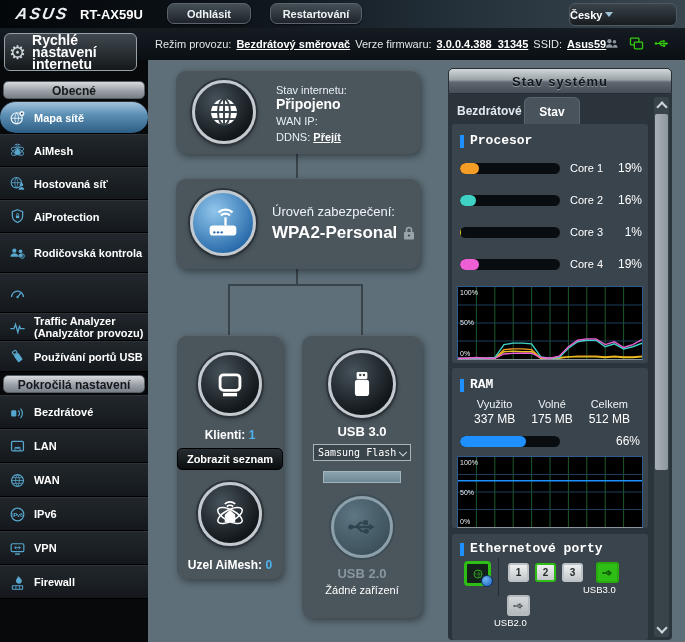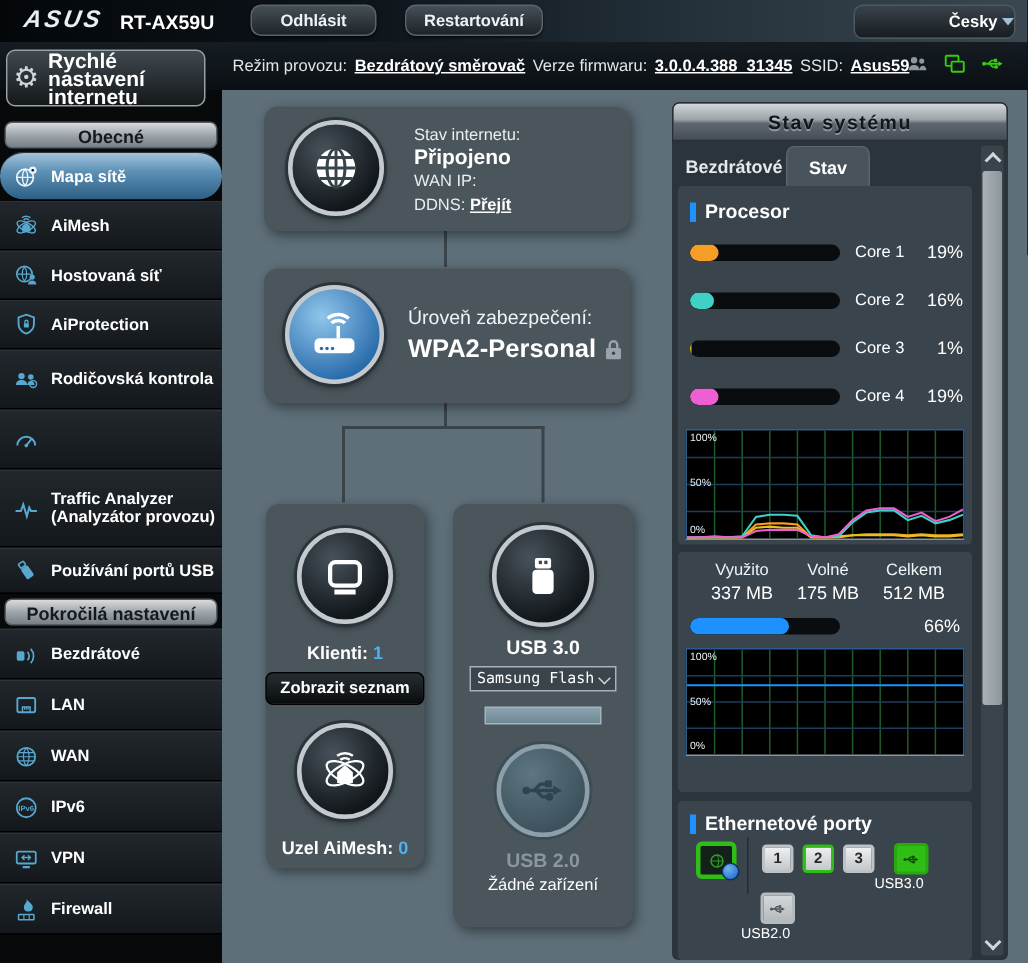--- a/index.html
+++ b/index.html
@@ -5,37 +5,37 @@
   html,body{margin:0;padding:0;background:#000;}
   body{width:685px;height:642px;font-family:"Liberation Sans",sans-serif;-webkit-font-smoothing:antialiased;}
   .screen{position:absolute;left:0;top:0;width:685px;height:642px;overflow:hidden;background:#080b0d;}
   
   .topbar{position:absolute;left:0;top:0;width:685px;height:28px;background:linear-gradient(90deg,#04070a 0%,#0d141a 35%,#26333d 70%,#3a4751 100%);border-bottom:1px solid #000;}
   .brand{position:absolute;left:16px;top:5px;color:#e9eff3;font-weight:bold;font-style:italic;font-size:16px;letter-spacing:2px;transform:skewX(-10deg);}
   .model{position:absolute;left:80px;top:7px;color:#fff;font-weight:bold;font-size:13px;}
   .tb-btn{position:absolute;top:3px;height:21px;background:linear-gradient(#454f56,#1e2429);border:1px solid #59646c;border-radius:7px;color:#eef3f6;font-weight:bold;font-size:11px;font-family:inherit;cursor:pointer;box-shadow:0 1px 2px rgba(0,0,0,.6);}
   .tb-logout{left:167px;width:84px;}
   .tb-reboot{left:270px;width:92px;}
-  .lang{position:absolute;right:8px;top:3px;width:106px;height:21px;background:linear-gradient(#39434a,#171c20);border:1px solid #4e585f;border-radius:6px;color:#fff;font-weight:bold;font-size:11px;display:flex;align-items:center;justify-content:flex-end;gap:3px;cursor:pointer;}
+  .lang{position:absolute;right:8px;top:3px;width:106px;height:21px;background:linear-gradient(#39434a,#171c20);border:1px solid #4e585f;border-radius:6px;color:#fff;font-weight:bold;font-size:11px;display:flex;align-items:center;justify-content:flex-start;gap:3px;cursor:pointer;}
   .caret-down{width:0;height:0;border-left:4px solid transparent;border-right:4px solid transparent;border-top:5px solid #9fc2d8;}
   
   .infobar{position:absolute;left:0;top:28px;width:685px;height:32px;background:linear-gradient(#151c22,#0a0f13);border-bottom:1px solid #000;color:#dfe6ea;font-size:11px;}
   .ib-text{position:absolute;left:155px;top:0;height:32px;display:flex;align-items:center;gap:5px;white-space:nowrap;}
   .ib-lnk{color:#fff;font-weight:bold;text-decoration:underline;cursor:pointer;}
   .ib-icons{position:absolute;right:14px;top:0;height:32px;display:flex;align-items:center;gap:8px;}
   
   .sidebar{position:absolute;left:0;top:60px;width:148px;bottom:0;background:#07090b;}
   .quick-btn{position:absolute;left:4px;top:33px;width:133px;height:38px;z-index:6;background:linear-gradient(#40494f,#14181b);border:1px solid #97a1a8;border-radius:6px;display:flex;align-items:center;gap:6px;padding:0 4px;cursor:pointer;box-sizing:border-box;}
   .quick-btn .gear{font-size:19px;color:#cdd6db;line-height:1;}
   .quick-btn .qlbl{color:#fff;font-weight:bold;font-size:14px;line-height:12px;}
   .side-head{margin:0 3px;height:18px;line-height:18px;text-align:center;font-size:12px;font-weight:bold;color:#15191d;background:linear-gradient(#d8dbde,#9aa1a7 55%,#788087);border:1px solid #565e64;border-radius:5px;box-sizing:border-box;}
   .sh1{margin-top:21px;margin-bottom:2px;}
   .sh2{margin-top:3px;margin-bottom:2px;}
   .nav-item{display:flex;align-items:center;height:33px;background:linear-gradient(#21272c,#14181c);border-bottom:1px solid #000;border-top:1px solid #2b3339;cursor:pointer;box-sizing:border-box;}
-  .nav-item.h36{height:40px}.nav-item.h40{height:40px}.nav-item.h44{height:52px}.nav-item.h31{height:31px}.nav-item.h34{height:34px}
+  .nav-item.h36{height:40px}.nav-item.h40{height:40px}.nav-item.h44{height:28px}.nav-item.h31{height:31px}.nav-item.h34{height:34px}
   .nav-item.active{background:linear-gradient(#a3c3dc 0%,#5d90b5 40%,#2d5e85 100%);border-radius:16px;}
   .nav-ic{width:34px;display:flex;justify-content:center;color:#57a7cf;flex:none;}
   .nav-item.active .nav-ic{color:#e9f3f9;}
   .nav-lb{color:#fff;font-weight:bold;font-size:11px;line-height:12px;padding-right:4px;}
   
   .main-bg{position:absolute;left:148px;top:60px;right:0;bottom:0;background:#5e6f79;}
   .card{position:absolute;background:#4a555c;border-radius:10px;box-shadow:2px 3px 7px rgba(0,0,0,.4);border-top:1px solid rgba(255,255,255,.09);}
   .conn{position:absolute;background:#39434a;}
   .circle{border-radius:50%;background:radial-gradient(circle at 36% 30%,#46525a,#12171b 72%);border:3px solid #c3cacf;box-shadow:0 0 0 2px #2c343a,0 2px 5px rgba(0,0,0,.55);display:flex;align-items:center;justify-content:center;box-sizing:border-box;}
   .circle.blue{background:radial-gradient(circle at 36% 30%,#90c6ec,#2a6cab 75%);}
@@ -52,21 +52,21 @@
   .chev{display:inline-block;width:5px;height:5px;border-right:1.5px solid #cfd6da;border-bottom:1.5px solid #cfd6da;transform:rotate(45deg);margin-top:-2px;}
   .cap-bar{position:absolute;left:21px;width:78px;height:12px;background:linear-gradient(#8ba3af,#6e8894);border:1px solid #a2b4bd;box-sizing:border-box;}
   .gray-lbl{color:#8a979f;font-weight:bold;font-size:13px;}
   
   .spanel{position:absolute;left:448px;top:68px;width:224px;height:572px;}
   .sp-title{position:absolute;left:0;top:0;width:100%;height:26px;line-height:25px;text-align:center;font-size:13px;font-weight:bold;color:#11181d;letter-spacing:1px;background:linear-gradient(#d2d7da 0%,#9aa3a9 45%,#5f6870 55%,#454e56 100%);border:1px solid #272f35;border-radius:5px 5px 0 0;box-sizing:border-box;text-shadow:0 1px 0 rgba(255,255,255,.35);}
   .sp-body{position:absolute;left:0;top:26px;width:100%;bottom:0;background:#2b343b;border-radius:0 0 4px 4px;}
   .tab-off{position:absolute;left:9px;top:10px;color:#e2eaee;font-weight:bold;font-size:12px;cursor:pointer;}
   .tab-on{position:absolute;left:76px;top:3px;width:54px;height:27px;background:#49535b;border:1px solid #5a656d;border-bottom:none;border-radius:6px 6px 0 0;color:#fff;font-weight:bold;font-size:12px;display:flex;align-items:center;justify-content:center;cursor:pointer;}
   .sp-card{position:absolute;left:4px;width:196px;background:#3a444c;border-radius:3px;}
-  .sec-head{display:flex;align-items:flex-end;padding:9px 0 0 8px;gap:6px;}
+  .sec-head{display:flex;align-items:flex-end;padding:9px 0 0 8px;gap:6px;font-family:Liberation Mono, monospace;}
   .accent{width:4px;height:13px;background:#1e90ff;flex:none;}
   .sec-title{color:#fff;font-weight:bold;font-size:13px;}
   .core-row{display:flex;align-items:center;height:32px;padding-left:8px;}
   .bar{width:100px;height:11px;background:#0a0d0f;border-radius:6px;overflow:hidden;flex:none;}
   .bar>i{display:block;height:100%;border-radius:6px;}
   .core-name{width:38px;margin-left:10px;color:#fff;font-size:11px;line-height:12px;}
   .core-pct{width:38px;text-align:right;color:#fff;font-size:12px;margin-right:6px;}
   .graph{position:relative;margin:6px 5px 8px;height:72px;background:#000;border:1px solid #2d5c8c;border-bottom-color:#8a969c;}
   .graph svg{position:absolute;left:0;top:0;width:100%;height:100%;}
   .gl{position:absolute;left:2px;color:#e9eff2;font-size:7px;line-height:7px;z-index:2;}
@@ -462,20 +462,24 @@
               <line x1="0" y1="75" x2="100" y2="75" stroke="#1c3e5c" stroke-width="1" vector-effect="non-scaling-stroke"></line>
               <polyline points="0,100 5,99 10,99 15,99 20,99 25,87 30,86 35,86 40,87 45,99 50,100 55,99 60,97 65,96 70,96 75,96 80,97 85,96 90,97 95,97 100,96" fill="none" stroke="#f59e27" stroke-width="1.4" vector-effect="non-scaling-stroke"></polyline>
               <polyline points="0,100 5,100 10,99 15,100 20,99 25,90 30,89 35,90 40,90 45,99 50,99 55,98 60,97 65,97 70,97 75,97 80,98 85,97 90,98 95,98 100,97" fill="none" stroke="#e5c21f" stroke-width="1.4" vector-effect="non-scaling-stroke"></polyline>
               <polyline points="0,99 5,99 10,99 15,99 20,98 25,80 30,78 35,78 40,79 45,97 50,99 55,98 60,85 65,76 70,74 75,74 80,83 85,79 90,86 95,83 100,78" fill="none" stroke="#3fd2c4" stroke-width="1.4" vector-effect="non-scaling-stroke"></polyline>
               <polyline points="0,99 5,99 10,98 15,99 20,99 25,93 30,92 35,92 40,92 45,98 50,99 55,96 60,83 65,74 70,72 75,72 80,80 85,76 90,84 95,80 100,73" fill="none" stroke="#ef5fd4" stroke-width="1.4" vector-effect="non-scaling-stroke"></polyline>
             </svg>
         </div>
       </div>
 
       <div class="sp-card" style="top:274px;height:160px;">
+        <div class="sec-head">
+            <span class="accent"></span>
+            <span class="sec-title">RAM</span>
+          </div>
         <div class="ram-stats">
           <span>Využito</span>
           <span>Volné</span>
           <span>Celkem</span>
           <span class="v">337 MB</span>
           <span class="v">175 MB</span>
           <span class="v">512 MB</span>
         </div>
         <div class="ram-bar-row">
           <div class="bar">

